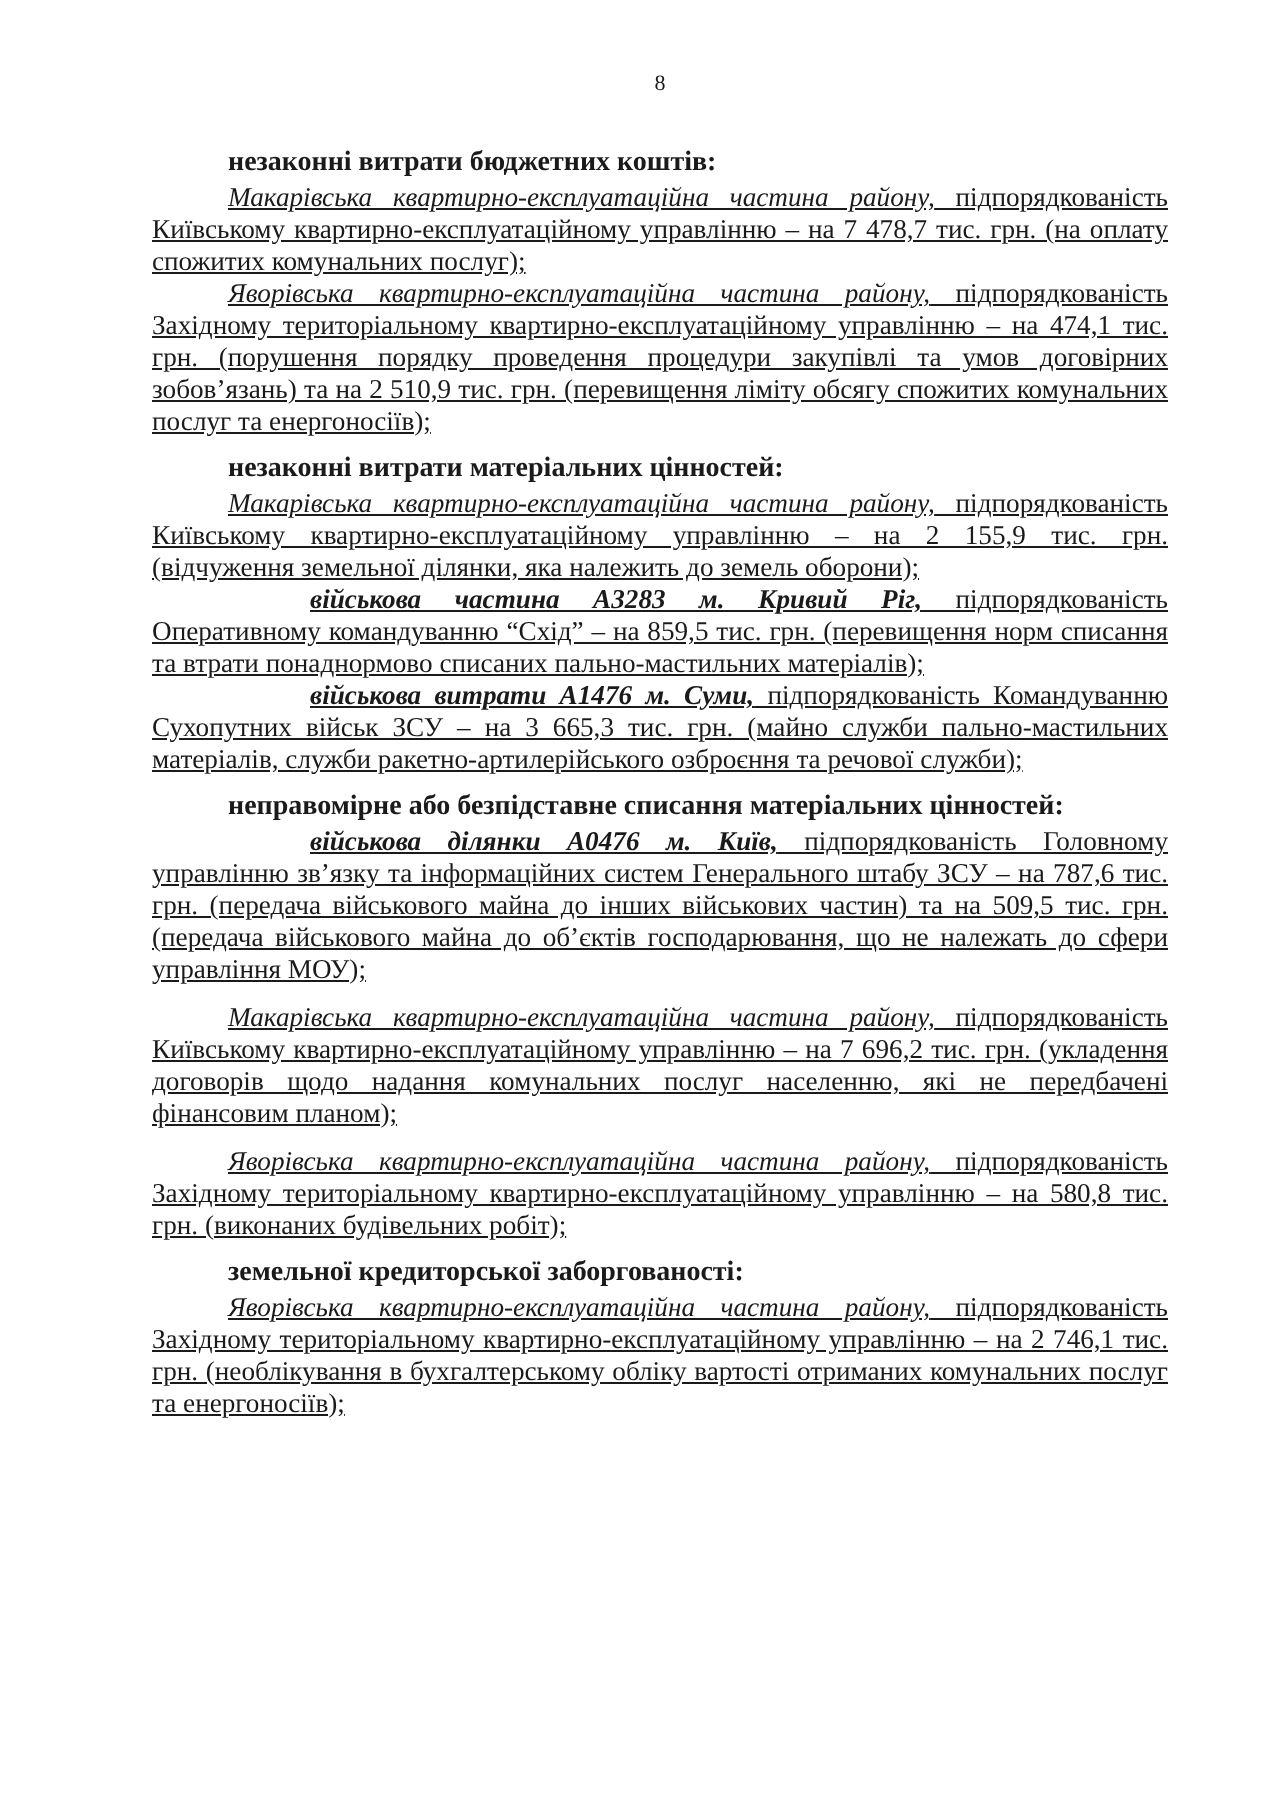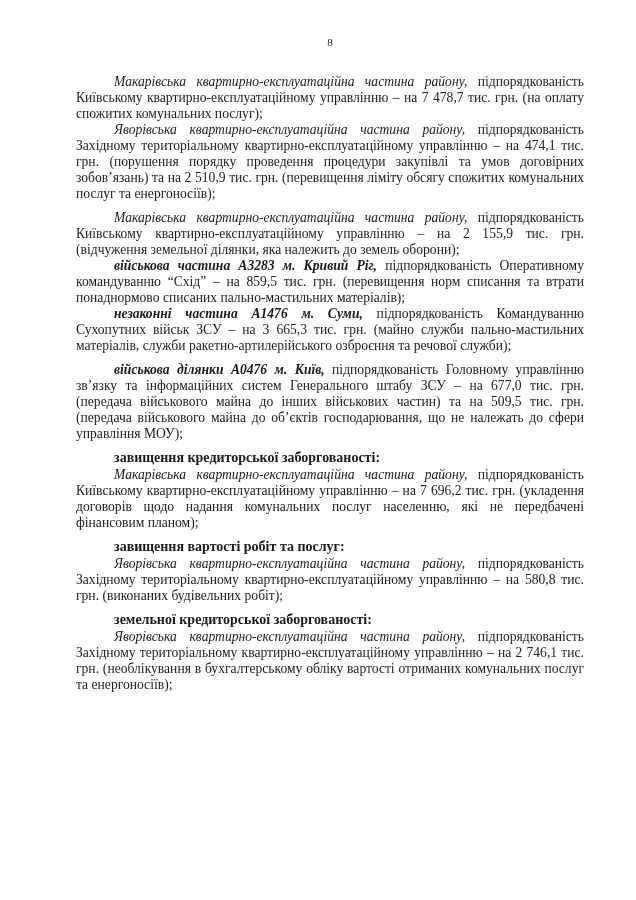--- a/index.html
+++ b/index.html
@@ -41,54 +41,56 @@
     .heading {
       font-weight: bold;
       text-indent: 38px;
       margin: 0 0 1px 0;
       font-size: 14px;
     }
     .para {
       margin: 0;
       text-align: justify;
       text-indent: 38px;
+      text-decoration: underline;
     }
     .org { font-style: italic; }
-    .org.bold { font-weight: bold; }
+    .org.bold { font-weight: bold; margin-left: 41px; }
   </style>
 </head>
 <body>
 
 <div class="page">
   <div class="page-number">8</div>
 
   <div class="content">
 
     <div class="section">
+      <p class="heading">незаконні витрати бюджетних коштів:</p>
       <p class="para"><span class="org">Макарівська квартирно-експлуатаційна частина району,</span><span> підпорядкованість Київському квартирно-експлуатаційному управлінню – на 7 478,7 тис. грн. (на оплату спожитих комунальних послуг);</span></p>
       <p class="para"><span class="org">Яворівська квартирно-експлуатаційна частина району,</span><span> підпорядкованість Західному територіальному квартирно-експлуатаційному управлінню – на 474,1 тис. грн. (порушення порядку проведення процедури закупівлі та умов договірних зобов’язань) та на 2 510,9 тис. грн. (перевищення ліміту обсягу спожитих комунальних послуг та енергоносіїв);</span></p>
     </div>
 
     <div class="section">
+      <p class="heading">незаконні витрати матеріальних цінностей:</p>
       <p class="para"><span class="org">Макарівська квартирно-експлуатаційна частина району,</span><span> підпорядкованість Київському квартирно-експлуатаційному управлінню – на 2 155,9 тис. грн. (відчуження земельної ділянки, яка належить до земель оборони);</span></p>
       <p class="para"><span class="org bold">військова частина А3283 м. Кривий Ріг,</span><span> підпорядкованість Оперативному командуванню “Схід” – на 859,5 тис. грн. (перевищення норм списання та втрати понаднормово списаних пально-мастильних матеріалів);</span></p>
-      <p class="para"><span class="org bold">незаконні частина А1476 м. Суми,</span><span> підпорядкованість Командуванню Сухопутних військ ЗСУ – на 3 665,3 тис. грн. (майно служби пально-мастильних матеріалів, служби ракетно-артилерійського озброєння та речової служби);</span></p>
+      <p class="para"><span class="org bold">військова витрати А1476 м. Суми,</span><span> підпорядкованість Командуванню Сухопутних військ ЗСУ – на 3 665,3 тис. грн. (майно служби пально-мастильних матеріалів, служби ракетно-артилерійського озброєння та речової служби);</span></p>
     </div>
 
     <div class="section">
-      <p class="para"><span class="org bold">військова ділянки А0476 м. Київ,</span><span> підпорядкованість Головному управлінню зв’язку та інформаційних систем Генерального штабу ЗСУ – на 677,0 тис. грн. (передача військового майна до інших військових частин) та на 509,5 тис. грн. (передача військового майна до об’єктів господарювання, що не належать до сфери управління МОУ);</span></p>
+      <p class="heading">неправомірне або безпідставне списання матеріальних цінностей:</p>
+      <p class="para"><span class="org bold">військова ділянки А0476 м. Київ,</span><span> підпорядкованість Головному управлінню зв’язку та інформаційних систем Генерального штабу ЗСУ – на 787,6 тис. грн. (передача військового майна до інших військових частин) та на 509,5 тис. грн. (передача військового майна до об’єктів господарювання, що не належать до сфери управління МОУ);</span></p>
     </div>
 
     <div class="section">
-      <p class="heading">завищення кредиторської заборгованості:</p>
       <p class="para"><span class="org">Макарівська квартирно-експлуатаційна частина району,</span><span> підпорядкованість Київському квартирно-експлуатаційному управлінню – на 7 696,2 тис. грн. (укладення договорів щодо надання комунальних послуг населенню, які не передбачені фінансовим планом);</span></p>
     </div>
 
     <div class="section">
-      <p class="heading">завищення вартості робіт та послуг:</p>
       <p class="para"><span class="org">Яворівська квартирно-експлуатаційна частина району,</span><span> підпорядкованість Західному територіальному квартирно-експлуатаційному управлінню – на 580,8 тис. грн. (виконаних будівельних робіт);</span></p>
     </div>
 
     <div class="section">
       <p class="heading">земельної кредиторської заборгованості:</p>
       <p class="para"><span class="org">Яворівська квартирно-експлуатаційна частина району,</span><span> підпорядкованість Західному територіальному квартирно-експлуатаційному управлінню – на 2 746,1 тис. грн. (необлікування в бухгалтерському обліку вартості отриманих комунальних послуг та енергоносіїв);</span></p>
     </div>
 
   </div>
 </div>

